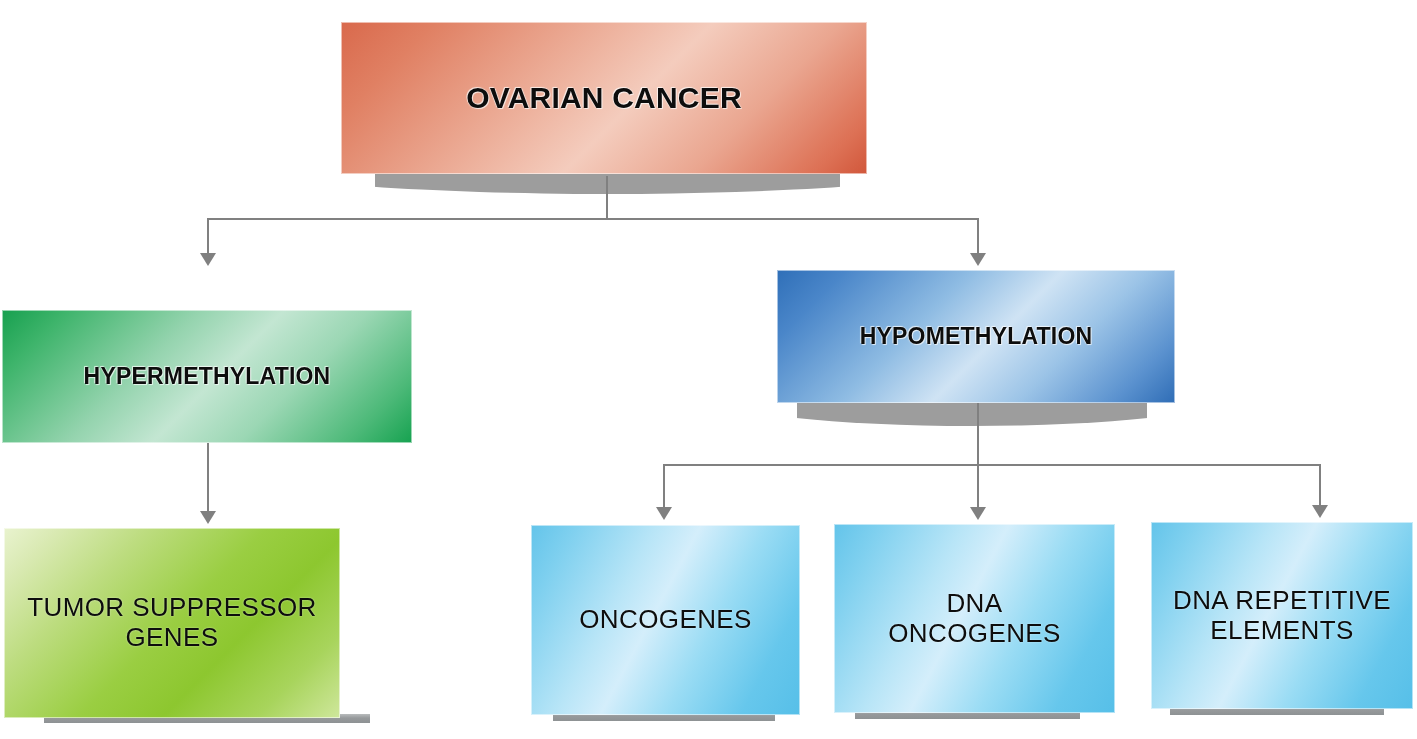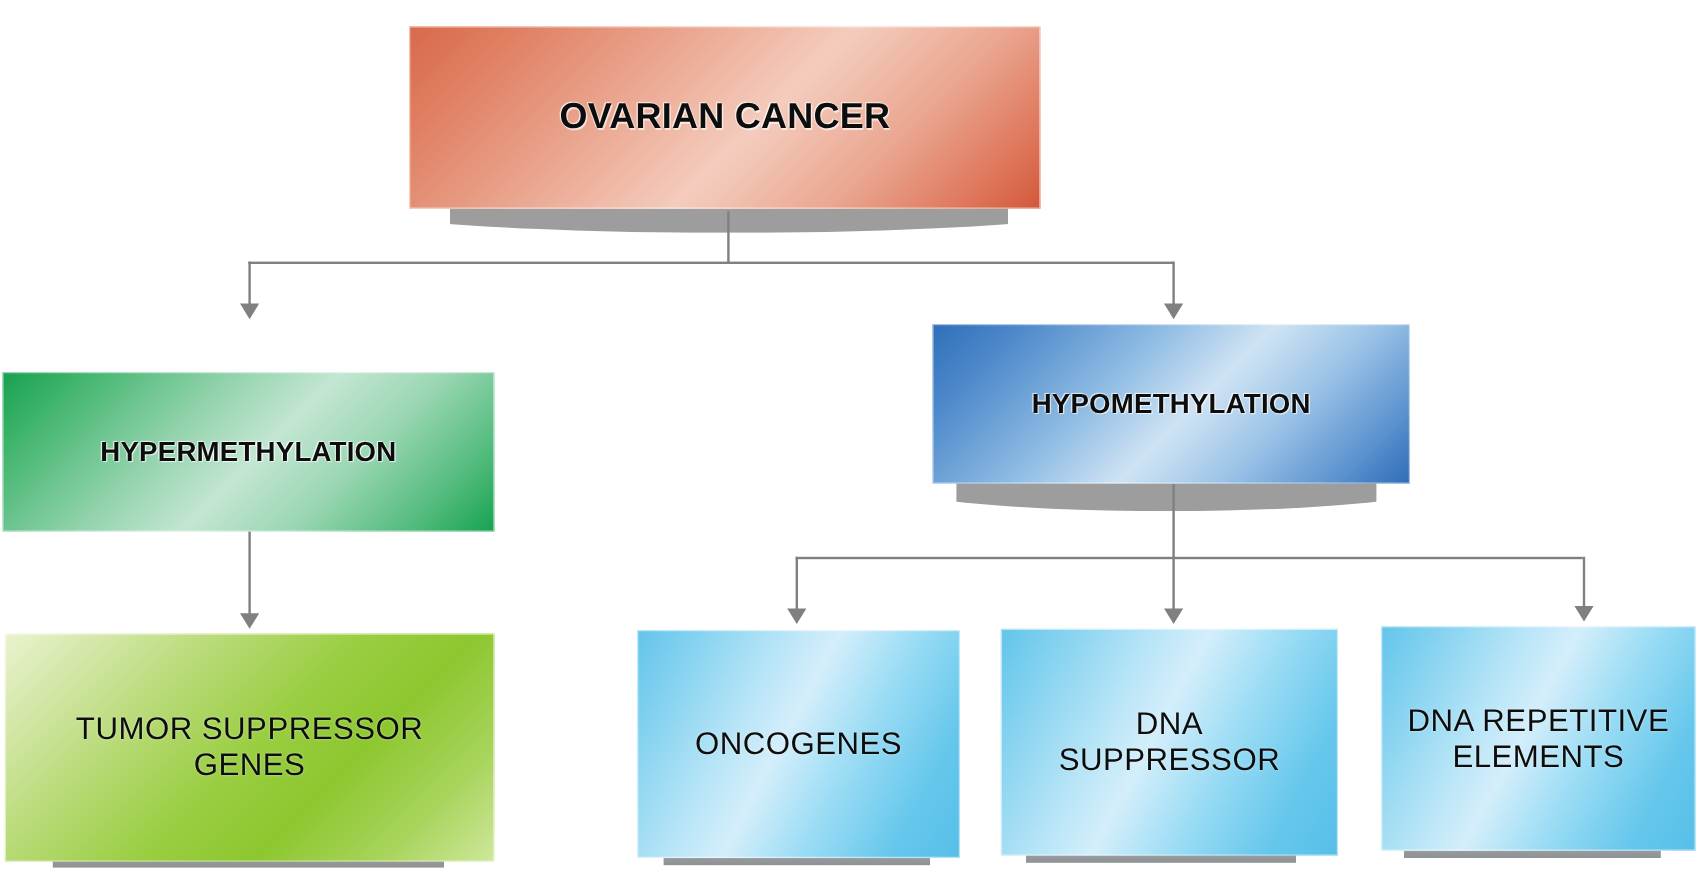--- a/index.html
+++ b/index.html
@@ -189,32 +189,32 @@
   </div>
 
   <div class="node heading box-hyper outline-light" style="left:2px; top:270px; width:410px; height:133px; font-size:23px;margin-top:40px;">
     <span class="label">HYPERMETHYLATION</span>
   </div>
 
   <div class="node heading box-hypo outline-light" style="left:777px; top:270px; width:398px; height:133px; font-size:23px;">
     <span class="label">HYPOMETHYLATION</span>
   </div>
 
-  <div class="node plain box-tsg outline-light" style="left:4px; top:528px; width:408px; height:190px; font-size:26px;">
+  <div class="node plain box-tsg outline-light" style="left:4px; top:528px; width:336px; height:190px; font-size:26px;">
     <span class="label">TUMOR  SUPPRESSOR
 GENES</span>
   </div>
 
   <div class="node plain box-cyan outline-light" style="left:531px; top:525px; width:269px; height:190px; font-size:26px;justify-content:center;">
     <span class="label">ONCOGENES</span>
   </div>
 
   <div class="node plain box-cyan outline-light" style="left:834px; top:524px; width:281px; height:189px; font-size:26px;">
     <span class="label">DNA
-SUPPRESSOR</span>
+ONCOGENES</span>
   </div>
 
   <div class="node plain box-cyan outline-light" style="left:1151px; top:522px; width:262px; height:187px; font-size:26px;justify-content:center;">
     <span class="label">DNA REPETITIVE
 ELEMENTS</span>
   </div>
 
 </div>
 
 </body></html>

